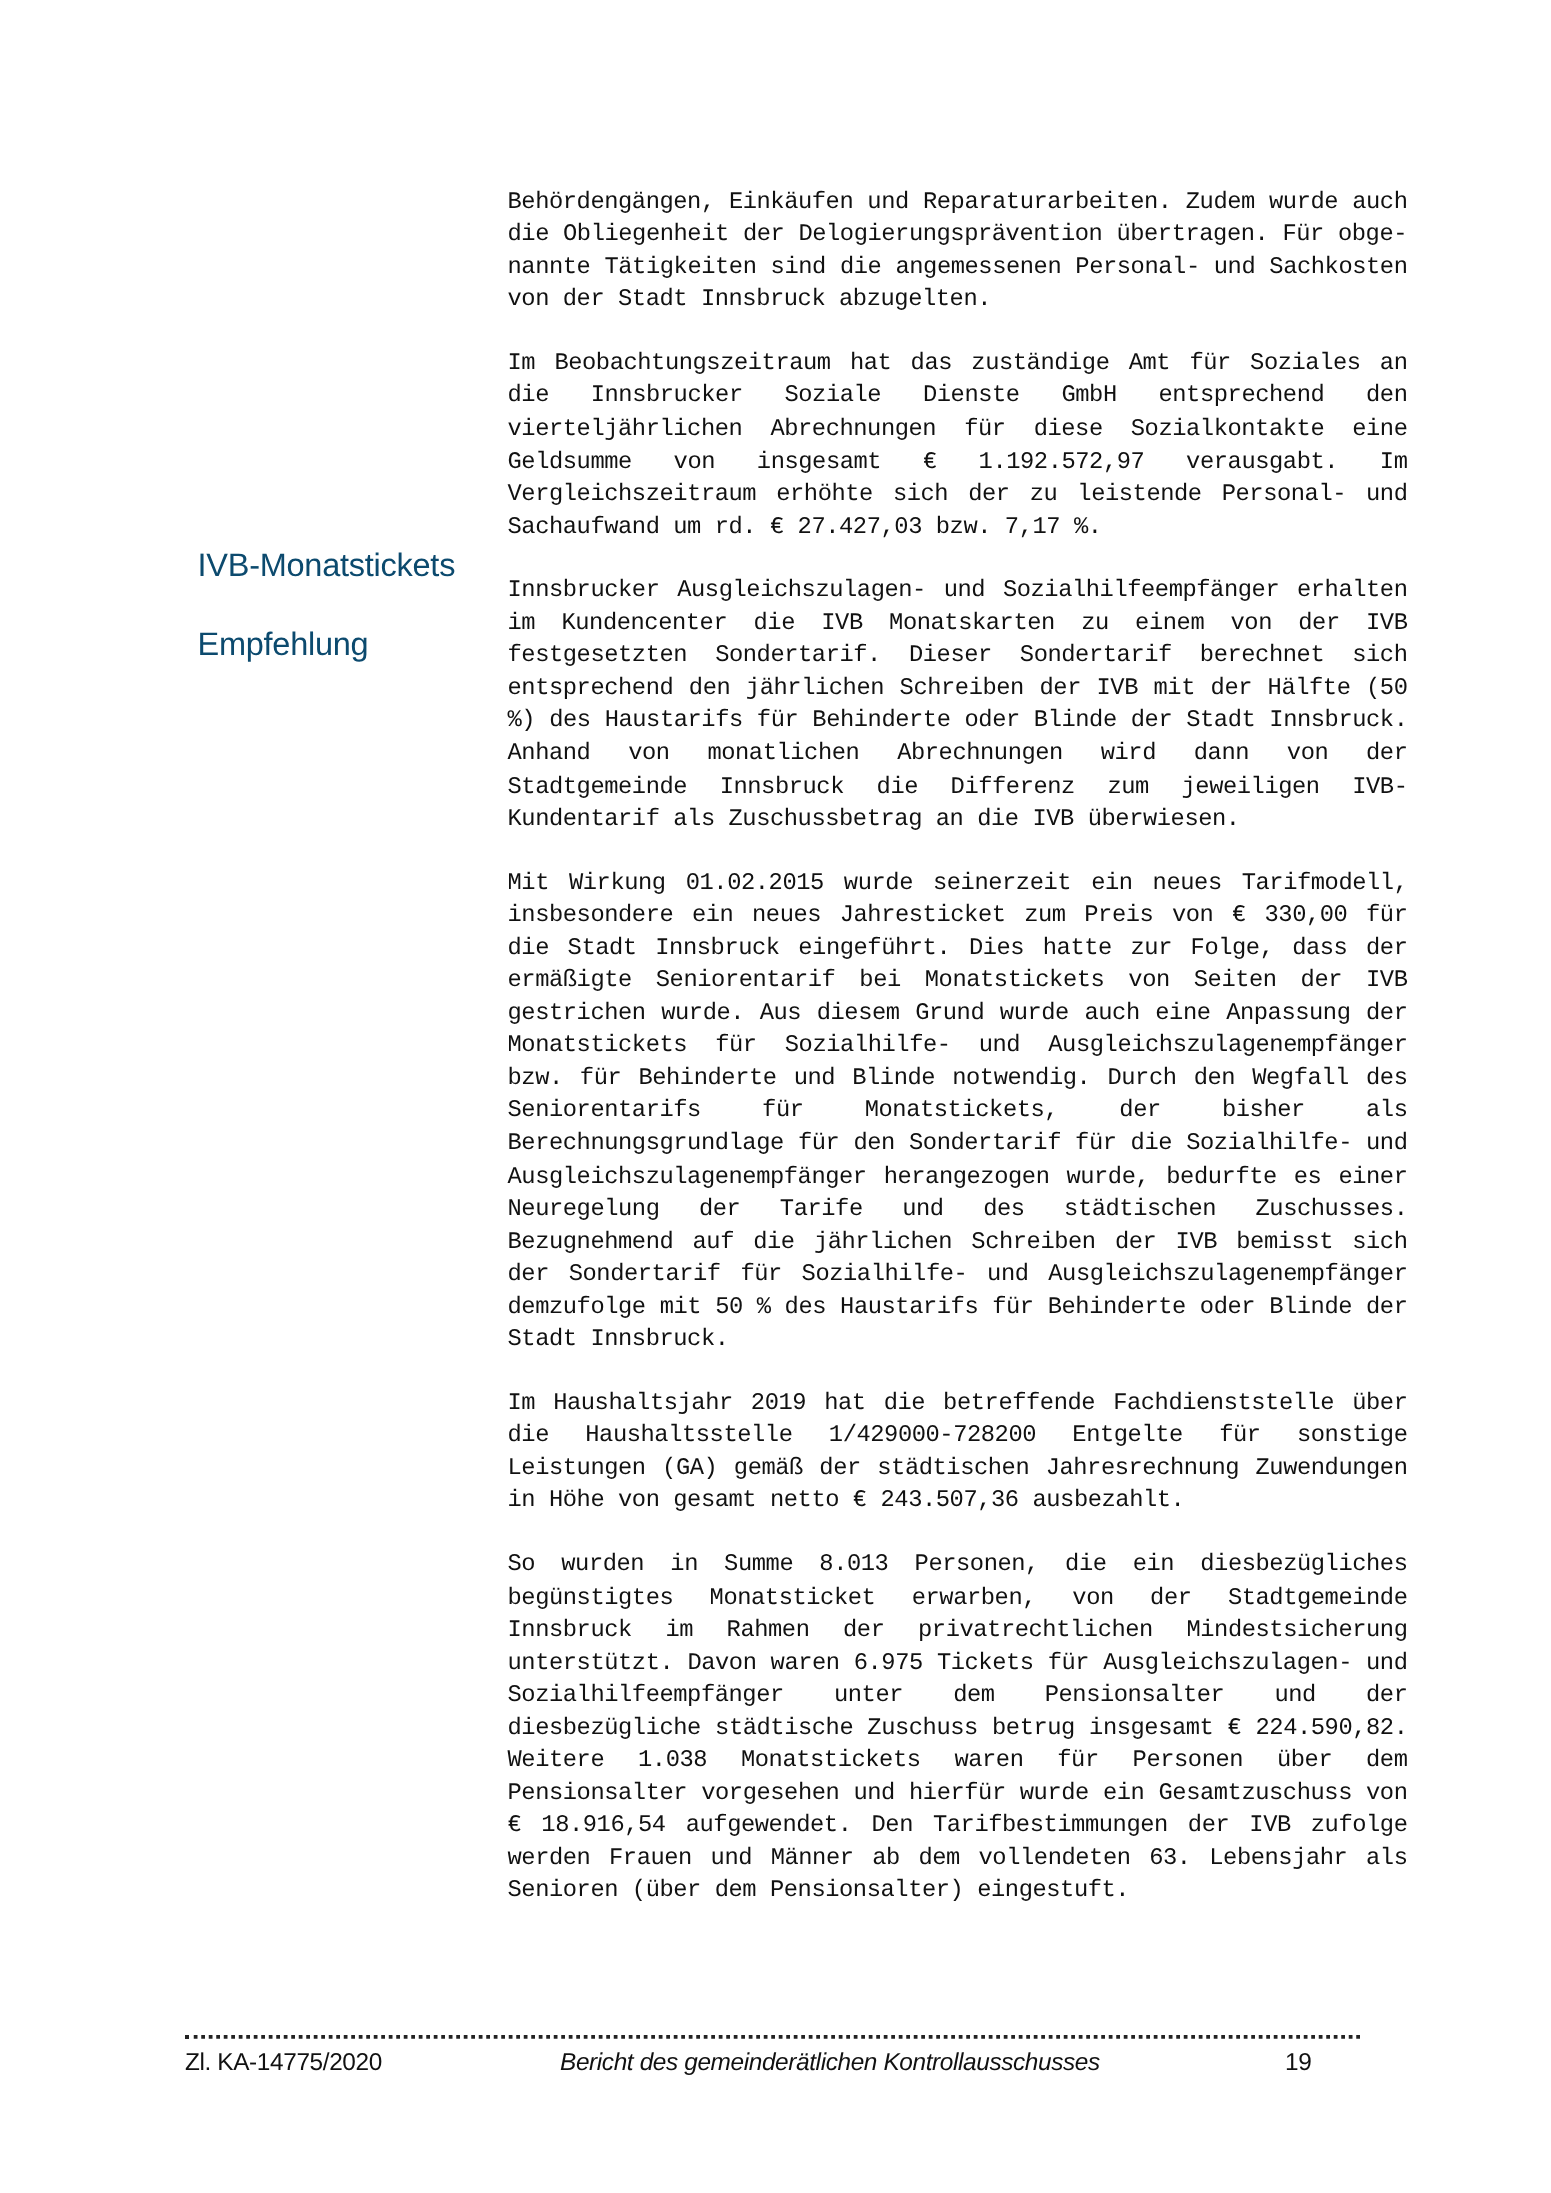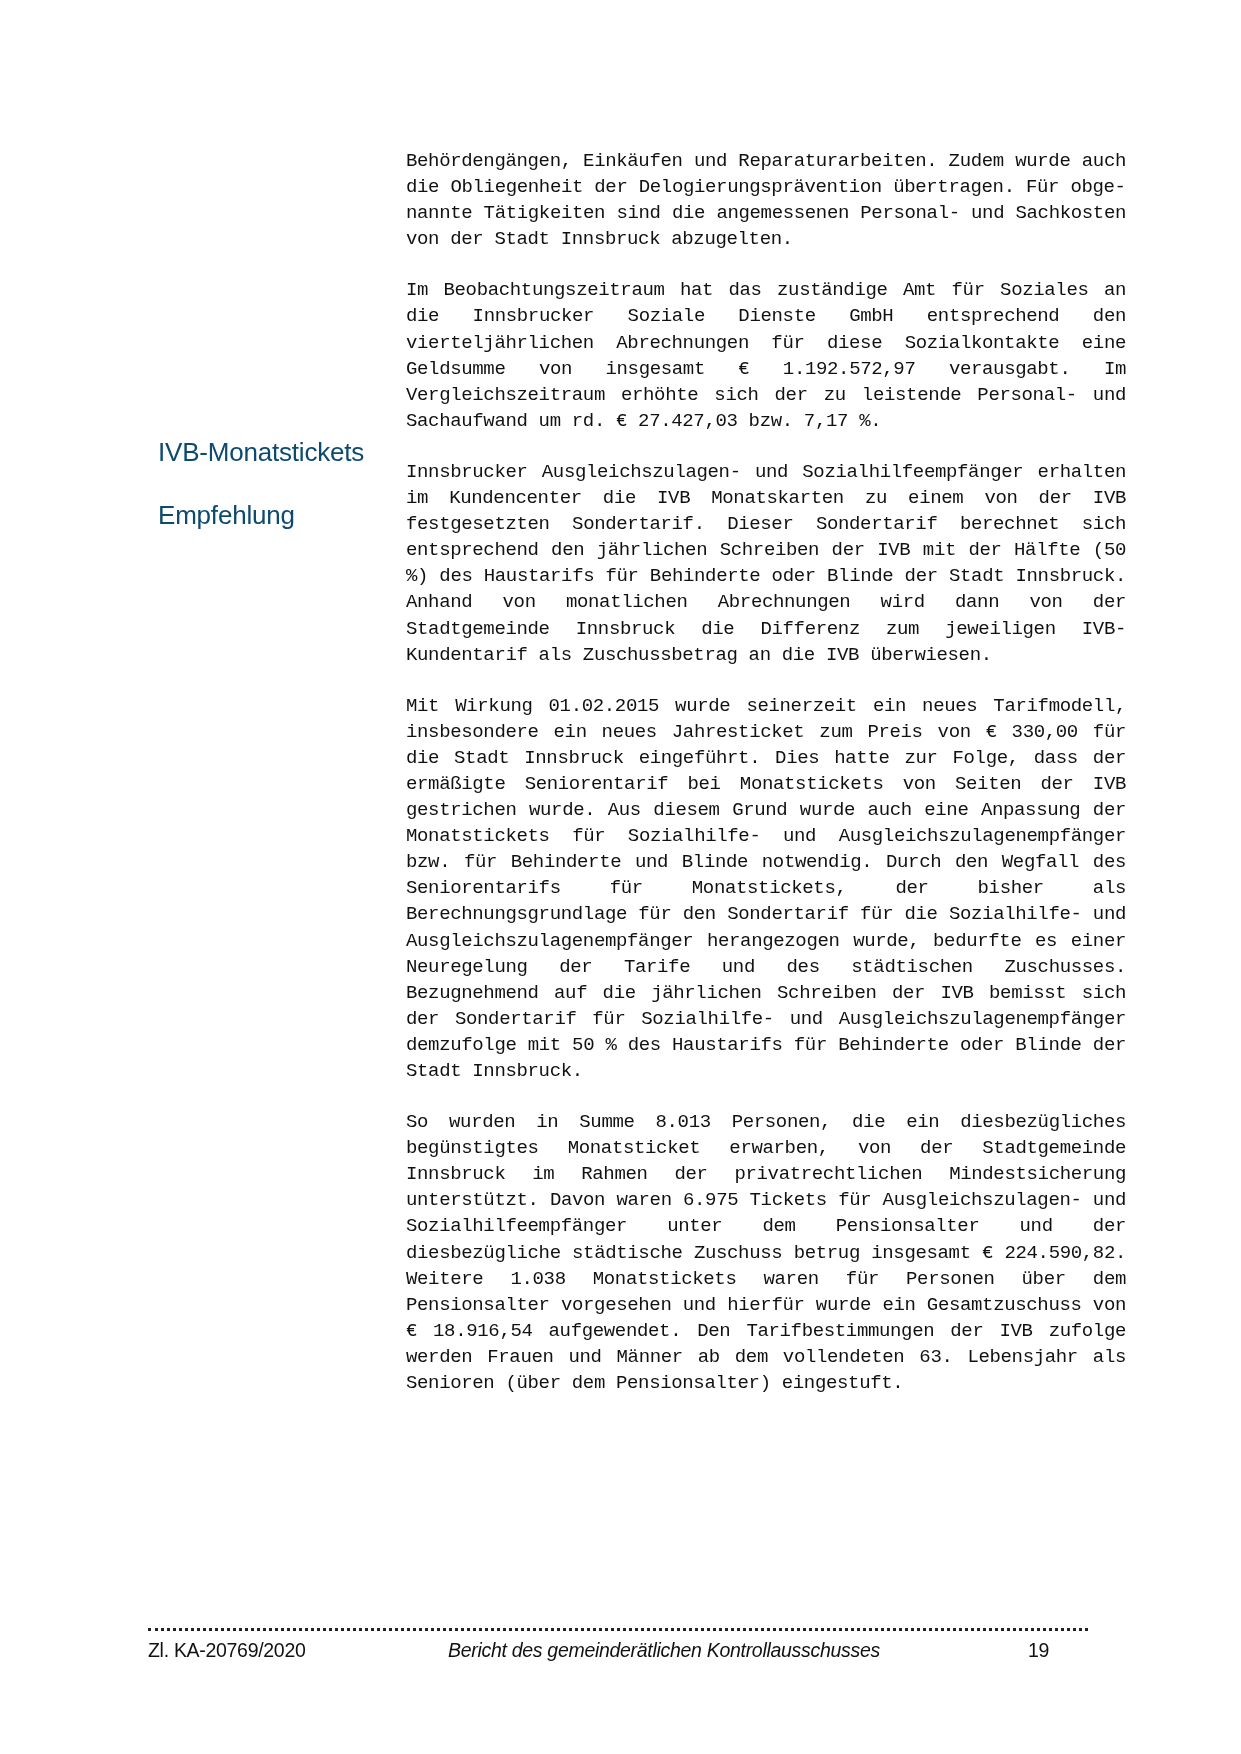--- a/index.html
+++ b/index.html
@@ -81,25 +81,26 @@
   <div class="margin-col">
     <div class="margin-label" style="top:437px;">IVB-Monatstickets</div>
     <div class="margin-label" style="top:500px;">Empfehlung</div>
   </div>
 
   <div class="body-col">
     <p class="para">Behördengängen, Einkäufen und Reparaturarbeiten. Zudem wurde auch die Obliegenheit der Delogierungsprävention übertragen. Für obge­nannte Tätigkeiten sind die angemessenen Personal- und Sachkosten von der Stadt Innsbruck abzugelten.</p>
     <p class="para">Im Beobachtungszeitraum hat das zuständige Amt für Soziales an die Innsbrucker Soziale Dienste GmbH entsprechend den vierteljährlichen Abrechnungen für diese Sozialkontakte eine Geldsumme von insgesamt € 1.192.572,97 verausgabt. Im Vergleichszeitraum erhöhte sich der zu leistende Personal- und Sachaufwand um rd. € 27.427,03 bzw. 7,17 %.</p>
     <p class="para">Innsbrucker Ausgleichszulagen- und Sozialhilfeempfänger erhalten im Kundencenter die IVB Monatskarten zu einem von der IVB festgesetzten Sondertarif. Dieser Sondertarif berechnet sich entsprechend den jährli­chen Schreiben der IVB mit der Hälfte (50 %) des Haustarifs für Behin­derte oder Blinde der Stadt Innsbruck. Anhand von monatlichen Abrech­nungen wird dann von der Stadtgemeinde Innsbruck die Differenz zum jeweiligen IVB-Kundentarif als Zuschussbetrag an die IVB überwiesen.</p>
     <p class="para">Mit Wirkung 01.02.2015 wurde seinerzeit ein neues Tarifmodell, insbe­sondere ein neues Jahresticket zum Preis von € 330,00 für die Stadt In­nsbruck eingeführt. Dies hatte zur Folge, dass der ermäßigte Senioren­tarif bei Monatstickets von Seiten der IVB gestrichen wurde. Aus diesem Grund wurde auch eine Anpassung der Monatstickets für Sozialhilfe- und Ausgleichszulagenempfänger bzw. für Behinderte und Blinde notwendig. Durch den Wegfall des Seniorentarifs für Monatstickets, der bisher als Berechnungsgrundlage für den Sondertarif für die Sozialhilfe- und Aus­gleichszulagenempfänger herangezogen wurde, bedurfte es einer Neu­regelung der Tarife und des städtischen Zuschusses. Bezugnehmend auf die jährlichen Schreiben der IVB bemisst sich der Sondertarif für So­zialhilfe- und Ausgleichszulagenempfänger demzufolge mit 50 % des Haustarifs für Behinderte oder Blinde der Stadt Innsbruck.</p>
+    <p class="para">Im Haushaltsjahr 2019 hat die betreffende Fachdienststelle über die Haushaltsstelle 1/429000-728200 Entgelte für sonstige Leistungen (GA) gemäß der städtischen Jahresrechnung Zuwendungen in Höhe von ge­samt netto € 243.507,36 ausbezahlt.</p>
     <p class="para">So wurden in Summe 8.013 Personen, die ein diesbezügliches begüns­tigtes Monatsticket erwarben, von der Stadtgemeinde Innsbruck im Rah­men der privatrechtlichen Mindestsicherung unterstützt. Davon waren 6.975 Tickets für Ausgleichszulagen- und Sozialhilfeempfänger unter dem Pensionsalter und der diesbezügliche städtische Zuschuss betrug insgesamt € 224.590,82. Weitere 1.038 Monatstickets waren für Perso­nen über dem Pensionsalter vorgesehen und hierfür wurde ein Gesamt­zuschuss von € 18.916,54 aufgewendet. Den Tarifbestimmungen der IVB zufolge werden Frauen und Männer ab dem vollendeten 63. Lebens­jahr als Senioren (über dem Pensionsalter) eingestuft.</p>
   </div>
 
   <div class="footer">
     <div class="footer-rule"></div>
     <div class="footer-row">
-      <span class="footer-left">Zl. KA-20769/2020</span>
+      <span class="footer-left">Zl. KA-14775/2020</span>
       <span class="footer-center">Bericht des gemeinderätlichen Kontrollausschusses</span>
       <span class="footer-right">19</span>
     </div>
   </div>
 
 </div>
 
 </body></html>

